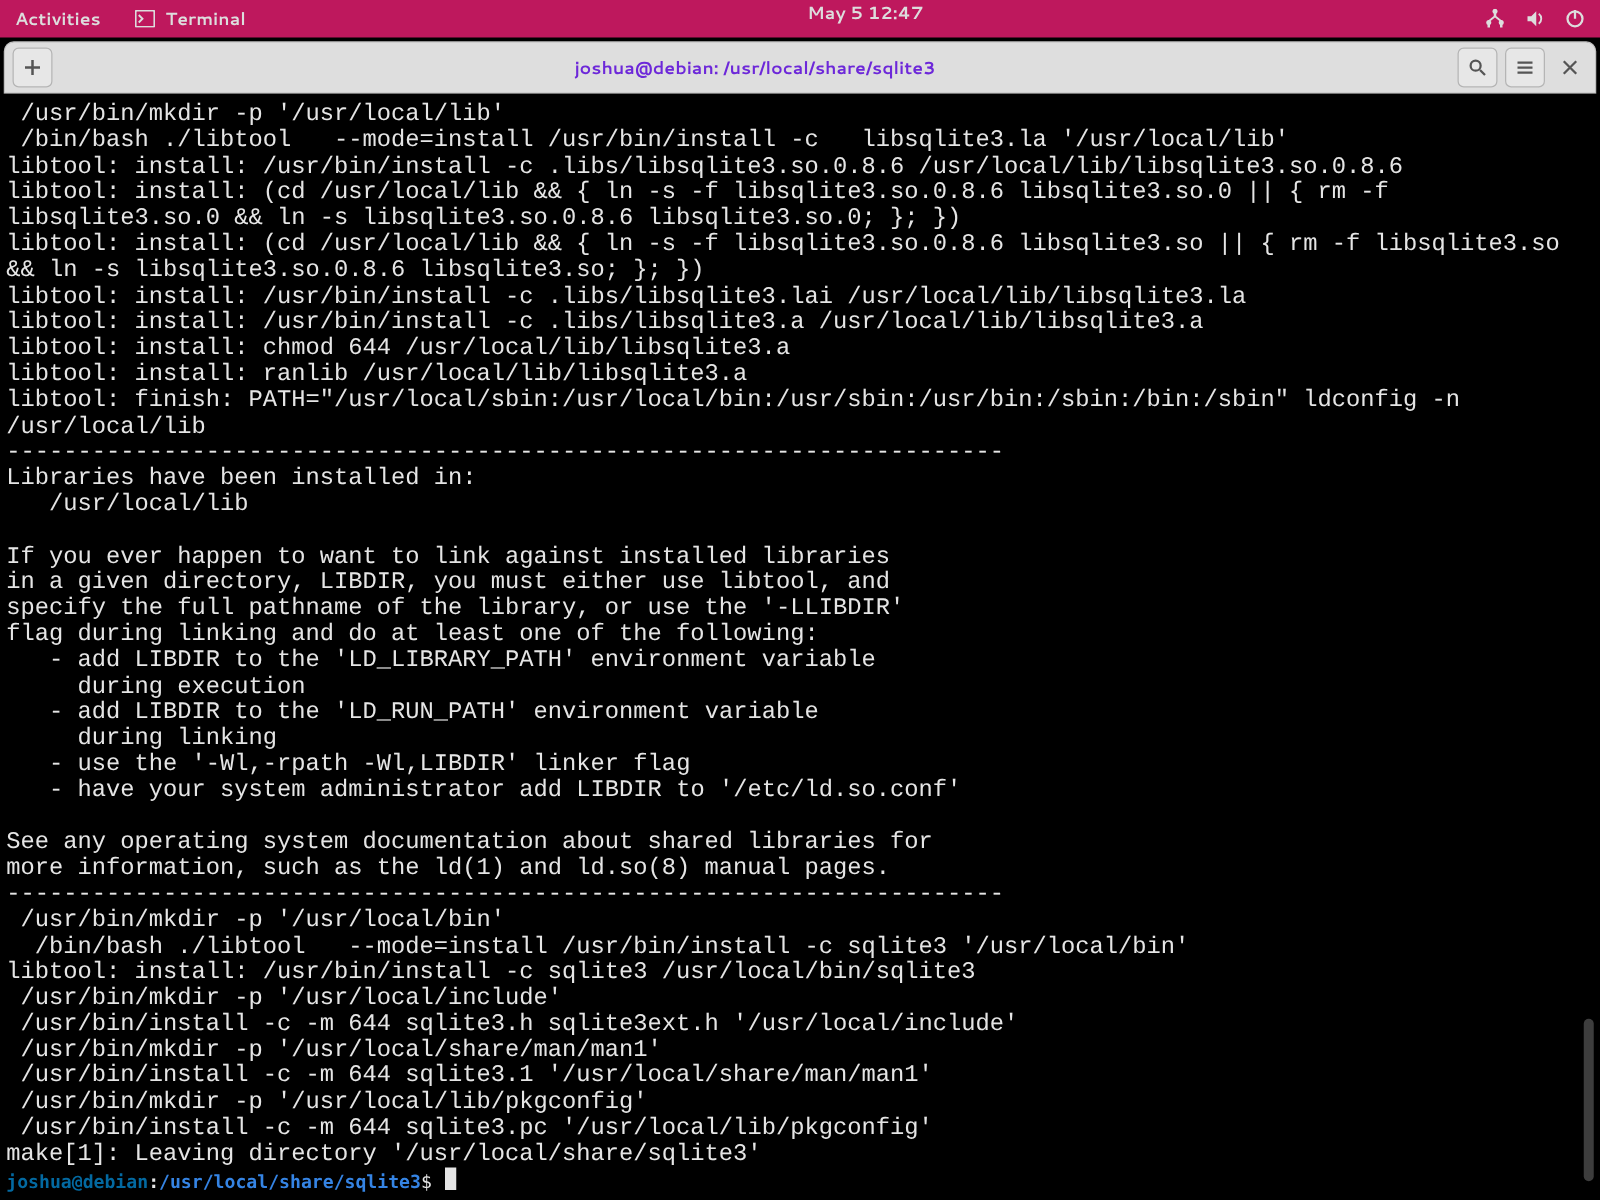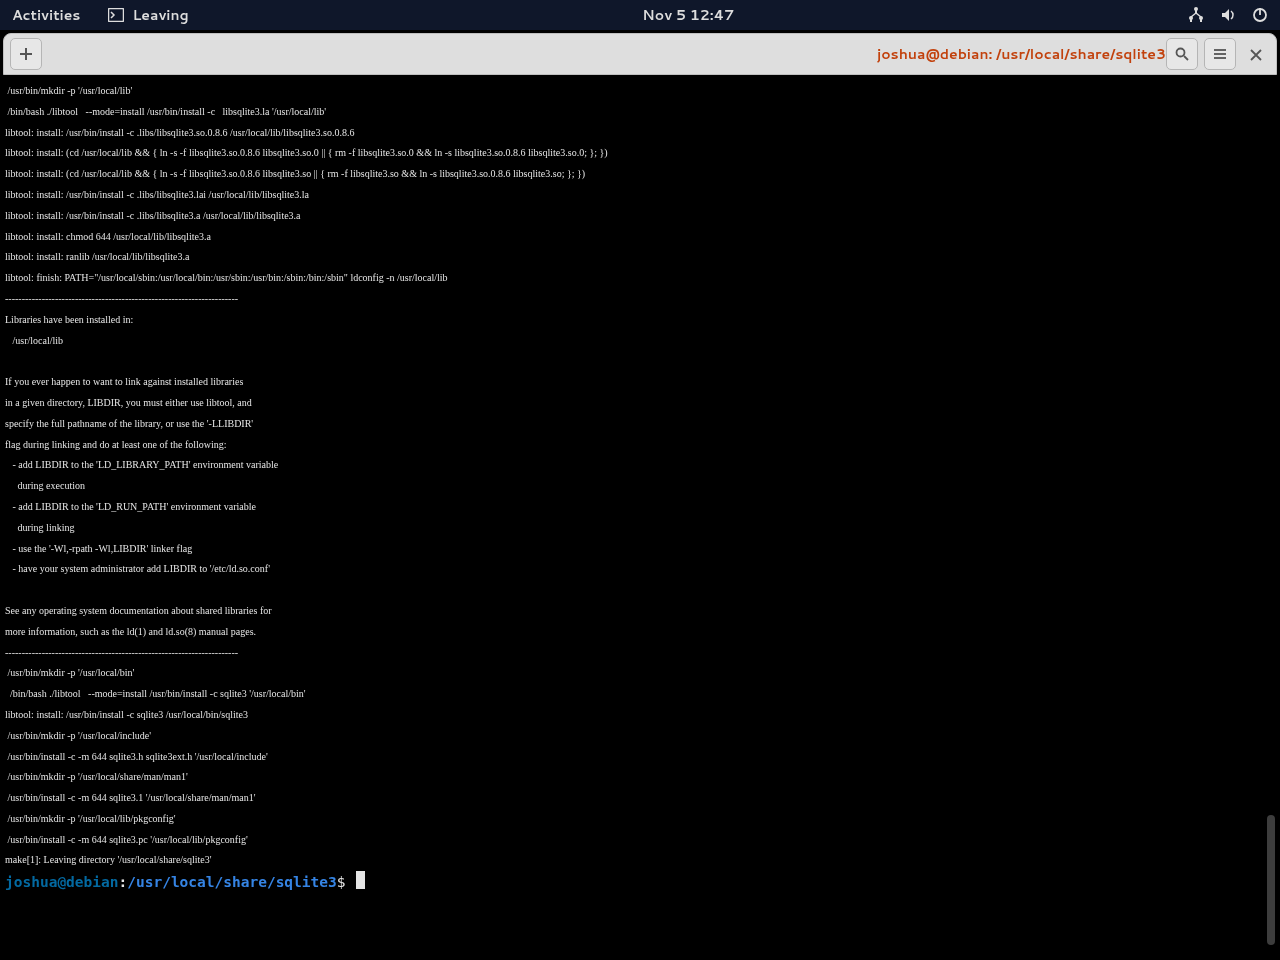--- a/index.html
+++ b/index.html
@@ -1,56 +1,56 @@
 <!DOCTYPE html>
 <html><head>
 <meta charset="utf-8">
 <style>
   * { margin: 0; padding: 0; box-sizing: border-box; }
   html, body { width: 1280px; height: 960px; overflow: hidden; font-family: Cantarell, "Segoe UI", sans-serif; background: #000; }
-  .topbar { height: 30px; background: #0f172a; color: #ddd; display: flex; align-items: center; justify-content: space-between; padding: 0 12px; font-size: 14px; }
+  .topbar { height: 30px; background: #be185d; color: #ddd; display: flex; justify-content: space-between; padding: 0 12px; font-size: 14px; }
   .topbar-left { display: flex; gap: 28px; align-items: center; }
   .topbar-left span { font-weight: 600; }
   .app-ind { display: flex; align-items: center; gap: 8px; }
   .app-ind svg { display: block; }
   .topbar-center { font-weight: 600; }
   .topbar-right { display: flex; gap: 16px; align-items: center; }
   .topbar-right svg { display: block; }
   .window { margin: 3px; }
   .titlebar { height: 42px; background: #dedede; display: flex; align-items: center; padding: 0 6px; border-radius: 8px 8px 0 0; border: 1px solid #bfbfbf; }
   .tb-btn { width: 32px; height: 32px; border: 1px solid #b5b5b5; border-radius: 5px; background: #e7e7e7; display: flex; align-items: center; justify-content: center; cursor: pointer; }
-  .tb-title { flex: 1; text-align: right; color: #c2410c; font-weight: 600; font-size: 14px; }
+  .tb-title { flex: 1; text-align: center; color: #6d28d9; font-weight: 600; font-size: 14px; }
   .tb-right { display: flex; gap: 6px; align-items: center; }
   .close-x { font-size: 16px; color: #555; padding: 0 8px; cursor: pointer; }
   .terminal-area { background: #000; height: 882px; padding: 6px 2px 2px 2px; position: relative; }
-  .terminal-pre { font-family: Liberation Serif, serif; font-size: 10px; line-height: 20.8px; color: #e5e5e5; white-space: pre-wrap; }
+  .terminal-pre { font-family: Liberation Mono, monospace; font-size: 19px; line-height: 20.8px; color: #e5e5e5; white-space: pre-wrap; }
   .prompt-line { font-family: "DejaVu Sans Mono", Menlo, Consolas, monospace; font-size: 14.5px; line-height: 20.8px; }
   .p-user { color: #0369a1; font-weight: bold; }
   .p-colon { color: #e5e5e5; font-weight: bold; }
   .p-path { color: #3584e4; font-weight: bold; margin-top: 24px; }
   .p-dollar { color: #e5e5e5; }
   .cursor-block { display: inline-block; width: 9px; height: 18px; background: #e5e5e5; vertical-align: -2px; margin-left: 2px; }
   .scrollbar { position: absolute; right: 2px; top: 0; width: 10px; height: 100%; }
   .scrollbar-thumb { position: absolute; right: 0; width: 8px; background: #3d3d3d; border-radius: 4px; }
 </style>
 </head>
 <body>
 
 <div class="topbar">
   <div class="topbar-left">
     <span>Activities</span>
     <span class="app-ind">
       <svg width="16" height="14" viewBox="0 0 16 14">
           <rect x="0.5" y="0.5" width="15" height="13" rx="1" fill="none" stroke="#ddd" stroke-width="1.5"></rect>
           <path d="M3 4 L6 7 L3 10" fill="none" stroke="#ddd" stroke-width="1.5"></path>
         </svg>
-      <span>Leaving</span>
+      <span>Terminal</span>
     </span>
   </div>
-  <div class="topbar-center">Nov 5  12:47</div>
+  <div class="topbar-center">May 5  12:47</div>
   <div class="topbar-right">
     <svg width="16" height="16" viewBox="0 0 16 16">
         <rect x="7" y="1" width="2" height="5" fill="#ddd"></rect>
         <rect x="2" y="10" width="2" height="5" fill="#ddd"></rect>
         <rect x="12" y="10" width="2" height="5" fill="#ddd"></rect>
         <path d="M8 6 L3 10 M8 6 L13 10" stroke="#ddd" stroke-width="1.5"></path>
         <circle cx="8" cy="2" r="2" fill="#ddd"></circle>
         <circle cx="3" cy="11" r="2" fill="#ddd"></circle>
         <circle cx="13" cy="11" r="2" fill="#ddd"></circle>
       </svg>

